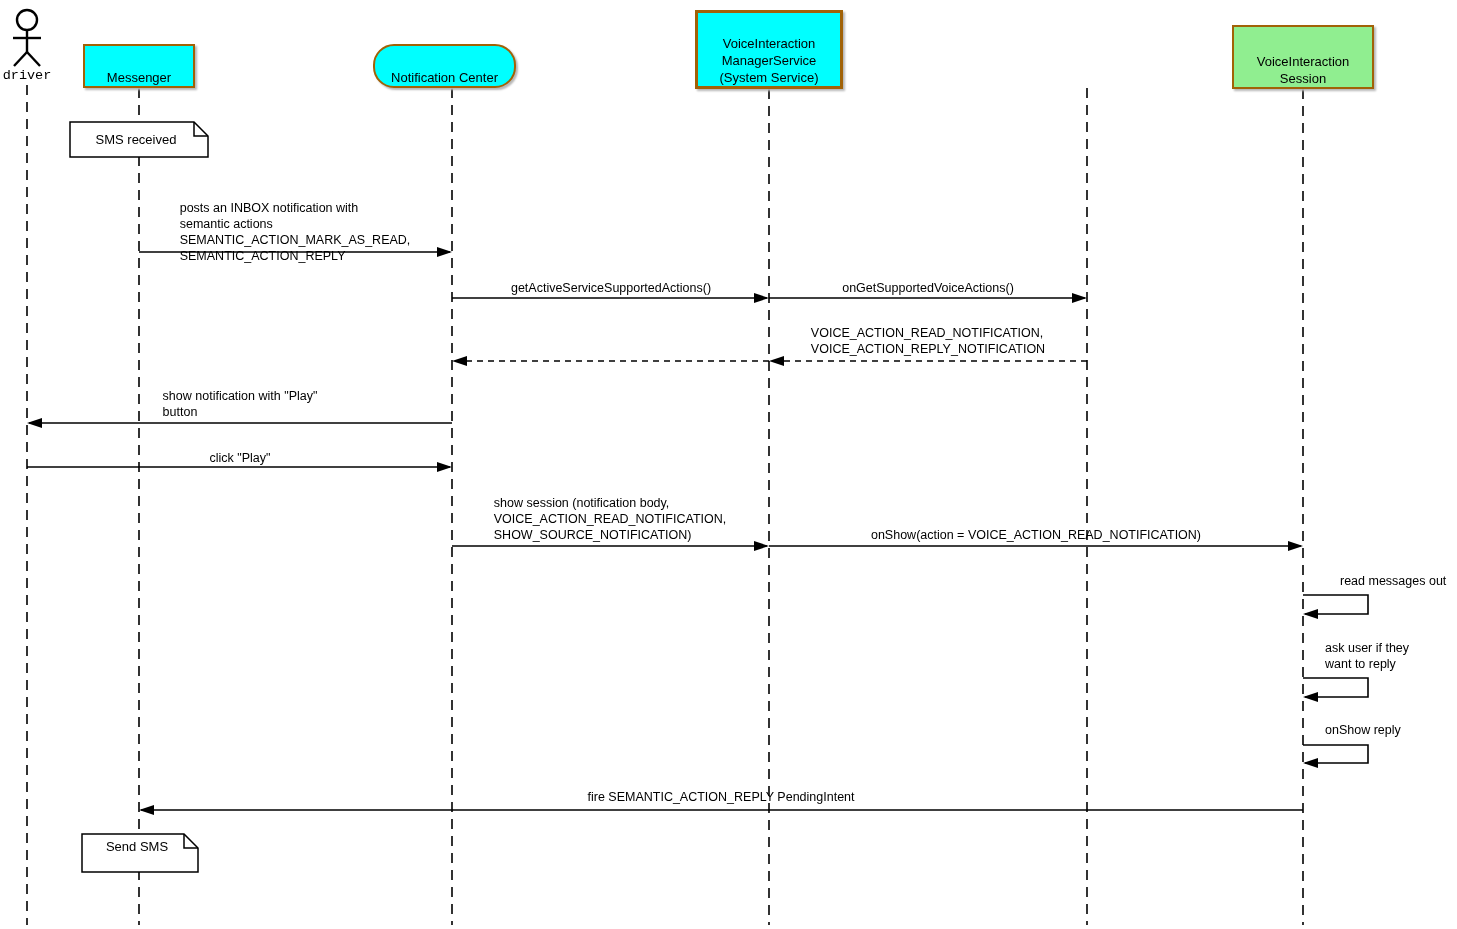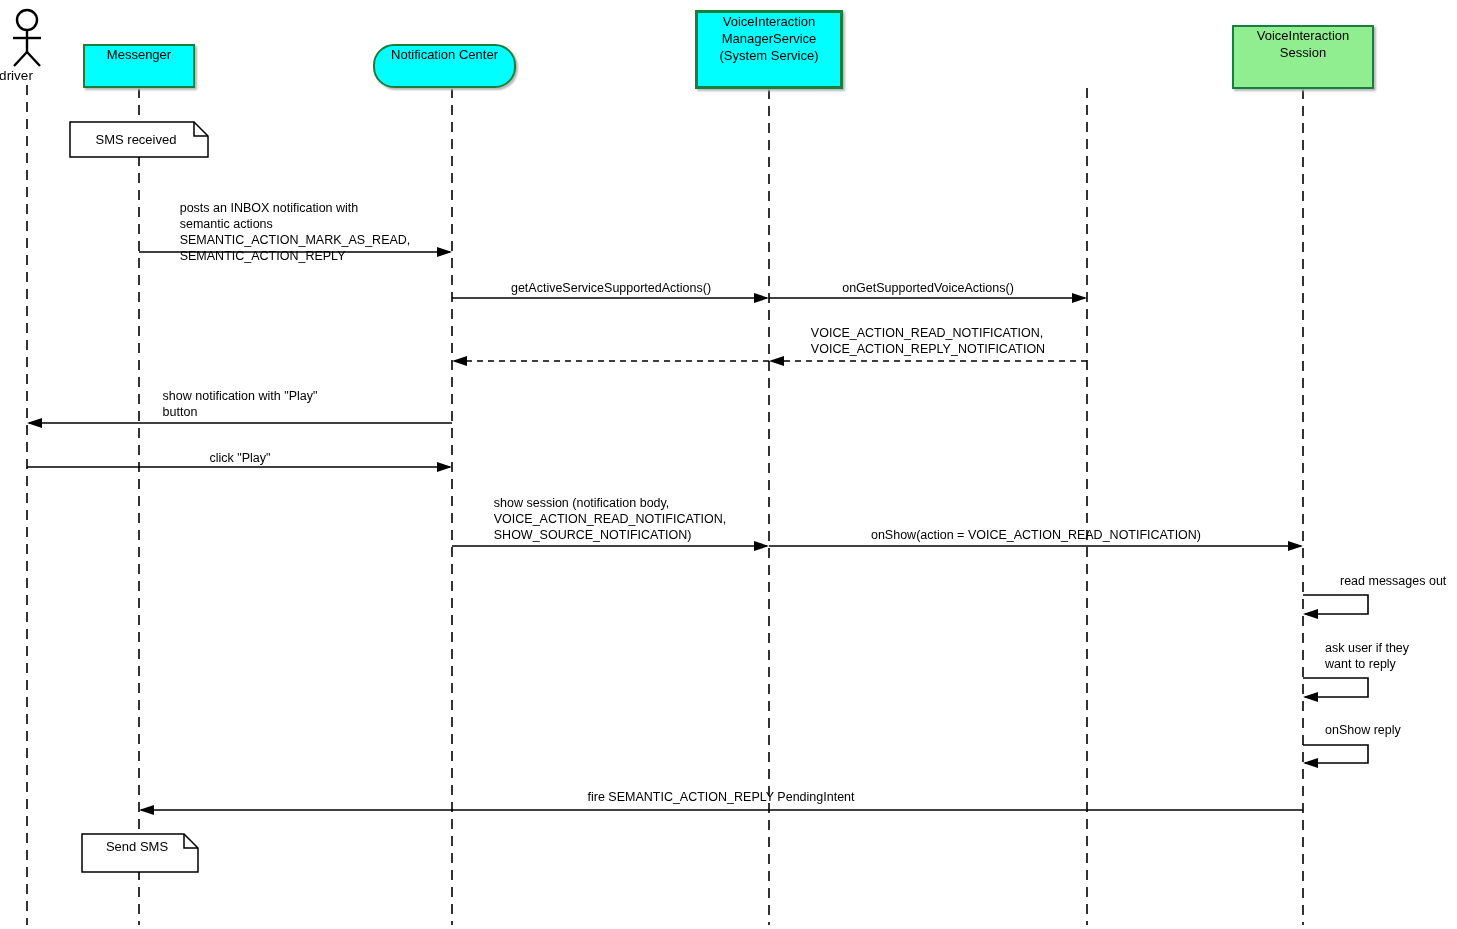--- a/index.html
+++ b/index.html
@@ -2,36 +2,37 @@
 <html><head>
 <meta charset="utf-8">
 <style>
   html,body{margin:0;padding:0;background:#ffffff;}
   .stage{
     position:relative;width:1457px;height:929px;background:#ffffff;
     font-family:"Liberation Sans", sans-serif;color:#000;overflow:hidden;
   }
   .layer{position:absolute;left:0;top:0;}
   .participant{
-    position:absolute;display:flex;align-items:flex-start;justify-content:center;
-    border:2px solid #15803d;box-shadow:2px 2px 2px #b8b8b8;
+    position:absolute;display:flex;align-items:flex-end;justify-content:center;
+    border:2px solid #a16207;box-shadow:2px 2px 2px #b8b8b8;
     font-size:13px;text-align:center;white-space:pre-line;line-height:17px;
     box-sizing:border-box;
   }
   .p-cyan{background:#00FFFF;}
   .p-green{background:#90EE90;}
   .bold-border{border-width:3px;}
   .msg{
     position:absolute;font-size:12.5px;line-height:16px;white-space:pre;
     text-align:left;
   }
   .msg-c{transform:translateX(-50%);}
   .actor-label{
-    position:absolute;left:16px;top:68px;transform:translateX(-50%);
+    position:absolute;left:27px;top:68px;transform:translateX(-50%);
     font-size:13.5px;
+    font-family:Liberation Mono, monospace;
   }
   .note-label{
     position:absolute;font-size:13px;display:flex;align-items:center;
     justify-content:center;text-align:center;
   }
 </style>
 </head>
 <body>
 
 <div class="stage">

